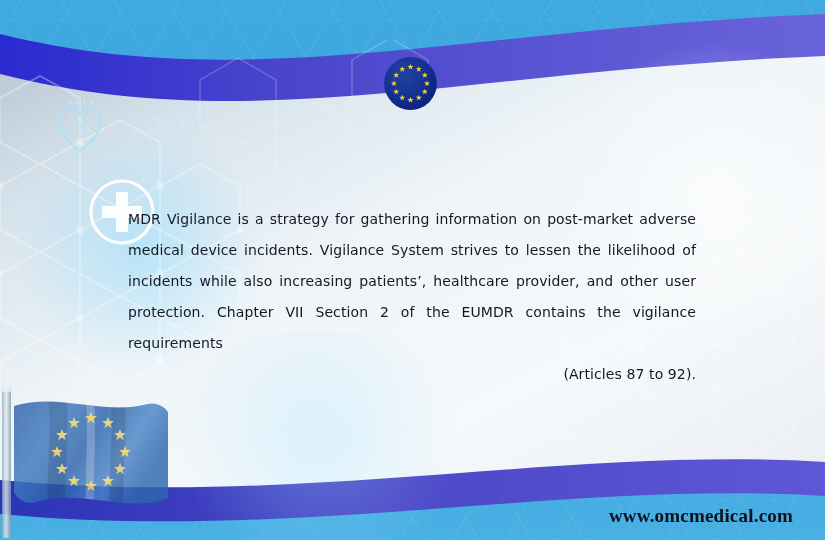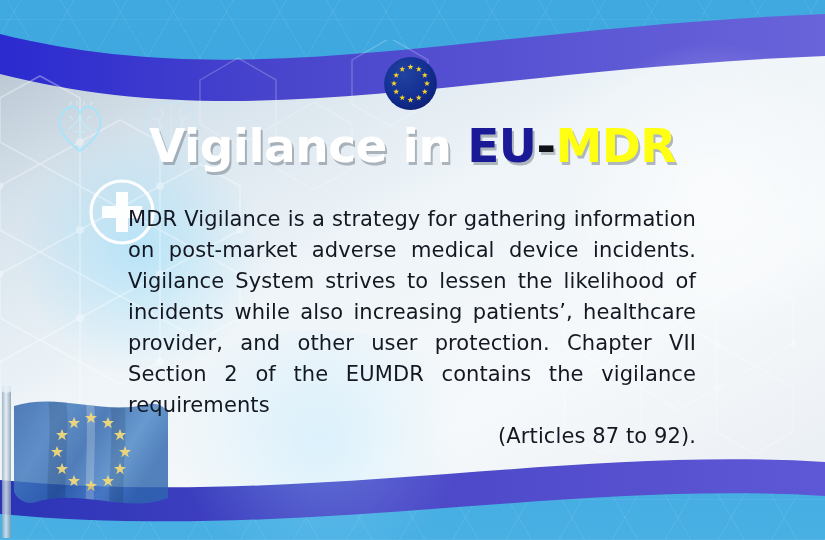--- a/index.html
+++ b/index.html
@@ -76,21 +76,21 @@
   .t-white { color:#ffffff; text-shadow:2px 3px 0 rgba(120,130,140,.55); }
   .t-blue  { color:#1a1a96; text-shadow:2px 3px 0 rgba(120,130,140,.55); }
   .t-dash  { color:#111118; text-shadow:2px 3px 0 rgba(120,130,140,.45); }
   .t-yellow{ color:#ffff14; text-shadow:2px 3px 0 rgba(120,130,140,.55); }
 
   
   .body-copy {
     position:absolute;
     left:128px; top:204px; width:568px;
     font-family:"DejaVu Sans","Liberation Sans",sans-serif;
-    font-size:21px;
+    font-size:14px;
     line-height:31px;
     color:#141822;
     text-align:justify;
     text-justify:inter-word;
     letter-spacing:.1px;
   }
   .body-copy .last { display:block; text-align:right; }
 
   
   .site-url {
@@ -342,18 +342,18 @@
         <g transform="translate(-26,-15)">
             <polygon points="0,-5.4 1.45,-1.7 5.4,-1.7 2.2,0.75 3.4,4.6 0,2.3 -3.4,4.6 -2.2,0.75 -5.4,-1.7 -1.45,-1.7"></polygon>
           </g>
         <g transform="translate(-15,-26)">
             <polygon points="0,-5.4 1.45,-1.7 5.4,-1.7 2.2,0.75 3.4,4.6 0,2.3 -3.4,4.6 -2.2,0.75 -5.4,-1.7 -1.45,-1.7"></polygon>
           </g>
       </g>
     </g>
   </svg>
 
-  <div class="title"><span class="t-white">Vigilance in </span><span class="t-blue">EU</span><span class="t-dash">-</span><span class="t-yellow">MDR</span></div>
 
   <div class="body-copy"><span>MDR Vigilance is a strategy for gathering information on post-market adverse medical device incidents. Vigilance System strives to lessen the likelihood of incidents while also increasing patients’, healthcare provider, and other user protection. Chapter VII Section 2 of the EUMDR contains the vigilance requirements</span> <span class="last">(Articles 87 to 92).</span></div>
 
+  <div class="site-url">www.omcmedical.com</div>
 
 </div>
 
 </body></html>

